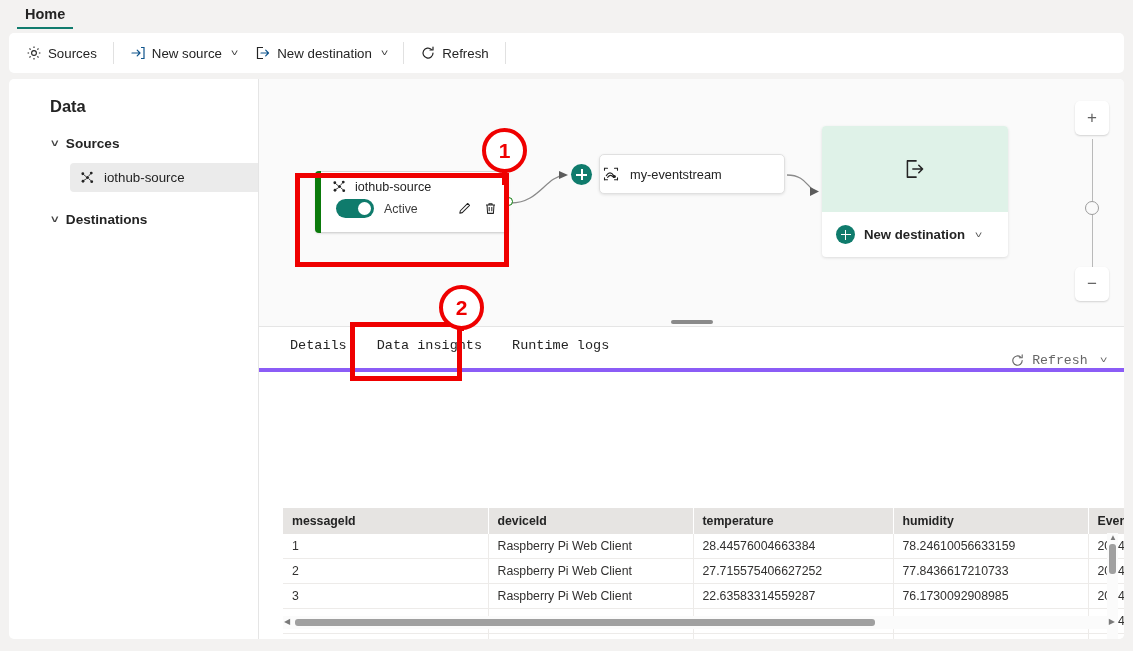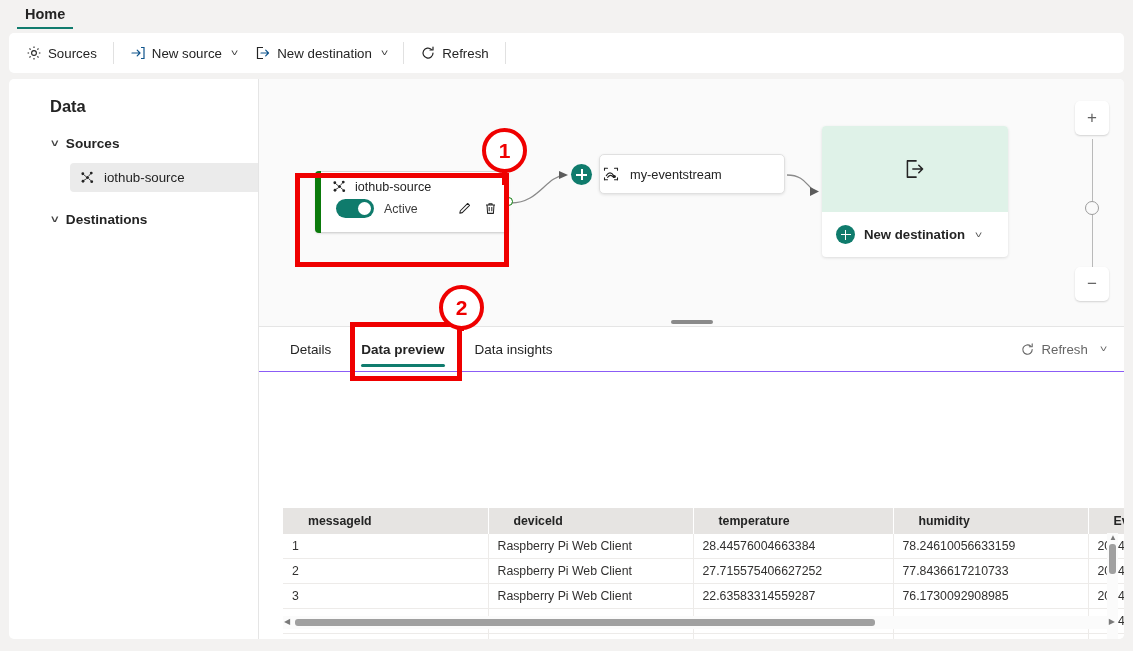--- a/index.html
+++ b/index.html
@@ -155,21 +155,21 @@
   .splitter { position: absolute; left: 250px; top: 240px; width: 865px; height: 8px; background: #fafafa; }
   .splitter .grip {
     position: absolute; left: 50%; margin-left: -21px; top: 1px;
     width: 42px; height: 4px; border-radius: 2px; background: #8a8a8a; cursor: row-resize;
   }
   .hdiv { position: absolute; left: 250px; top: 247px; width: 865px; height: 1px; background: #e5e5e5; }
 
   
   .bottom { position: absolute; left: 250px; top: 248px; width: 865px; height: 312px; background: #ffffff; }
 
-  .tabrow { position: relative; height: 45px; border-bottom: 1px solid #8b5cf6; display: flex; align-items: center; }
+  .tabrow { position: relative; height: 45px; border-bottom: 4px solid #8b5cf6; display: flex; align-items: flex-end; font-family: Liberation Mono, monospace; }
   .tab {
     position: relative; height: 45px; display: flex; align-items: center;
     padding: 0 15px; font-size: 13.5px; color: #242424; cursor: pointer;
   }
   .tab:first-child { margin-left: 16px; }
   .tab.active { font-weight: 600; }
   .tab.active::after {
     content: ""; position: absolute; left: 15px; right: 15px; bottom: 5px;
     height: 2.5px; background: #107c6e; border-radius: 2px;
   }
@@ -181,21 +181,21 @@
   .meta { display: flex; align-items: center; height: 36px; padding: 0 18px 0 24px; }
   .meta-label { font-size: 12.8px; font-weight: 600; color: #242424; }
   .meta-val { font-size: 12.8px; color: #424242; margin-left: 9px; }
   .show-details { margin-left: auto; display: flex; align-items: center; gap: 8px; font-size: 13px; color: #2b2b2b; cursor: pointer; }
 
   
   .tablewrap { position: absolute; left: 24px; top: 181px; width: 835px; height: 186px; }
   table { border-collapse: collapse; table-layout: fixed; width: 883px; }
   th {
     background: #e6e4e2; color: #242424; font-size: 12.3px; font-weight: 600;
-    text-align: left; padding: 6px 25px; height: 25px;
+    text-align: left; padding: 6px 9px; height: 25px;
     border-right: 1px solid #ffffff; white-space: nowrap; overflow: hidden;
   }
   td {
     font-size: 12.3px; color: #323130; padding: 5px 9px; height: 24px;
     border-bottom: 1px solid #edebe9; border-right: 1px solid #edebe9;
     white-space: nowrap; overflow: hidden;
   }
   col.c0 { width: 205px; } col.c1 { width: 205px; }
   col.c2 { width: 200px; } col.c3 { width: 195px; } col.c4 { width: 78px; }
 
@@ -407,25 +407,25 @@
       <div class="grip"></div>
     </div>
     <div class="hdiv"></div>
 
     <div class="bottom">
 
       <div class="tabrow">
         <div class="tab">
           <span>Details</span>
         </div>
-        <div class="tab active">
-          <span>Data preview</span>
-        </div>
         <div class="tab">
           <span>Data insights</span>
+        </div>
+        <div class="tab">
+          <span>Runtime logs</span>
         </div>
 
         <div class="refresh-right">
           <span class="ico">
             <svg width="15" height="15" viewBox="0 0 16 16" fill="none" stroke="#666666" stroke-width="1.2">
               <path d="M13 8a5 5 0 1 1-1.6-3.6" stroke-linecap="round"></path>
               <path d="M13 2v3h-3" stroke-linecap="round" stroke-linejoin="round"></path>
             </svg>
           </span>
           <span>Refresh</span>

